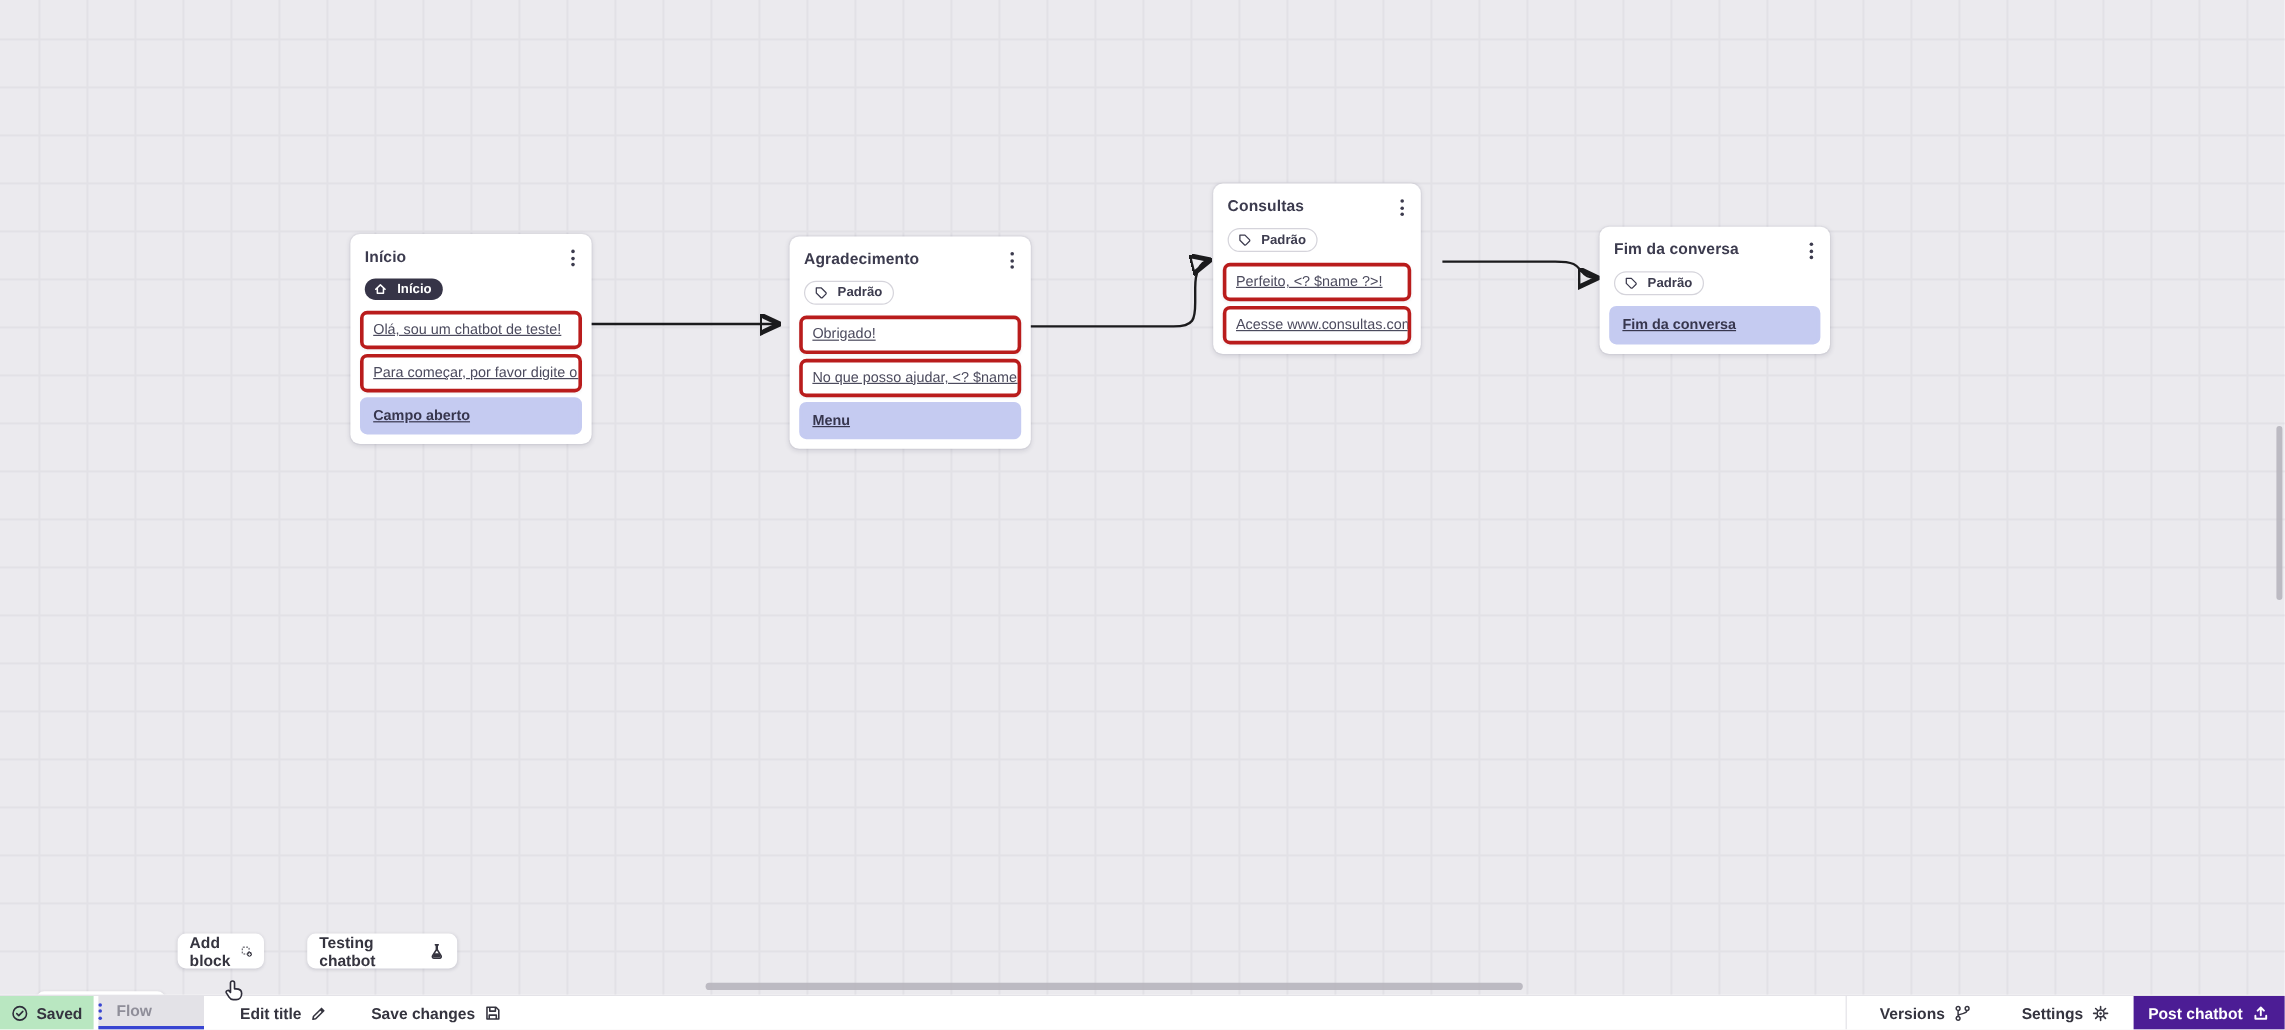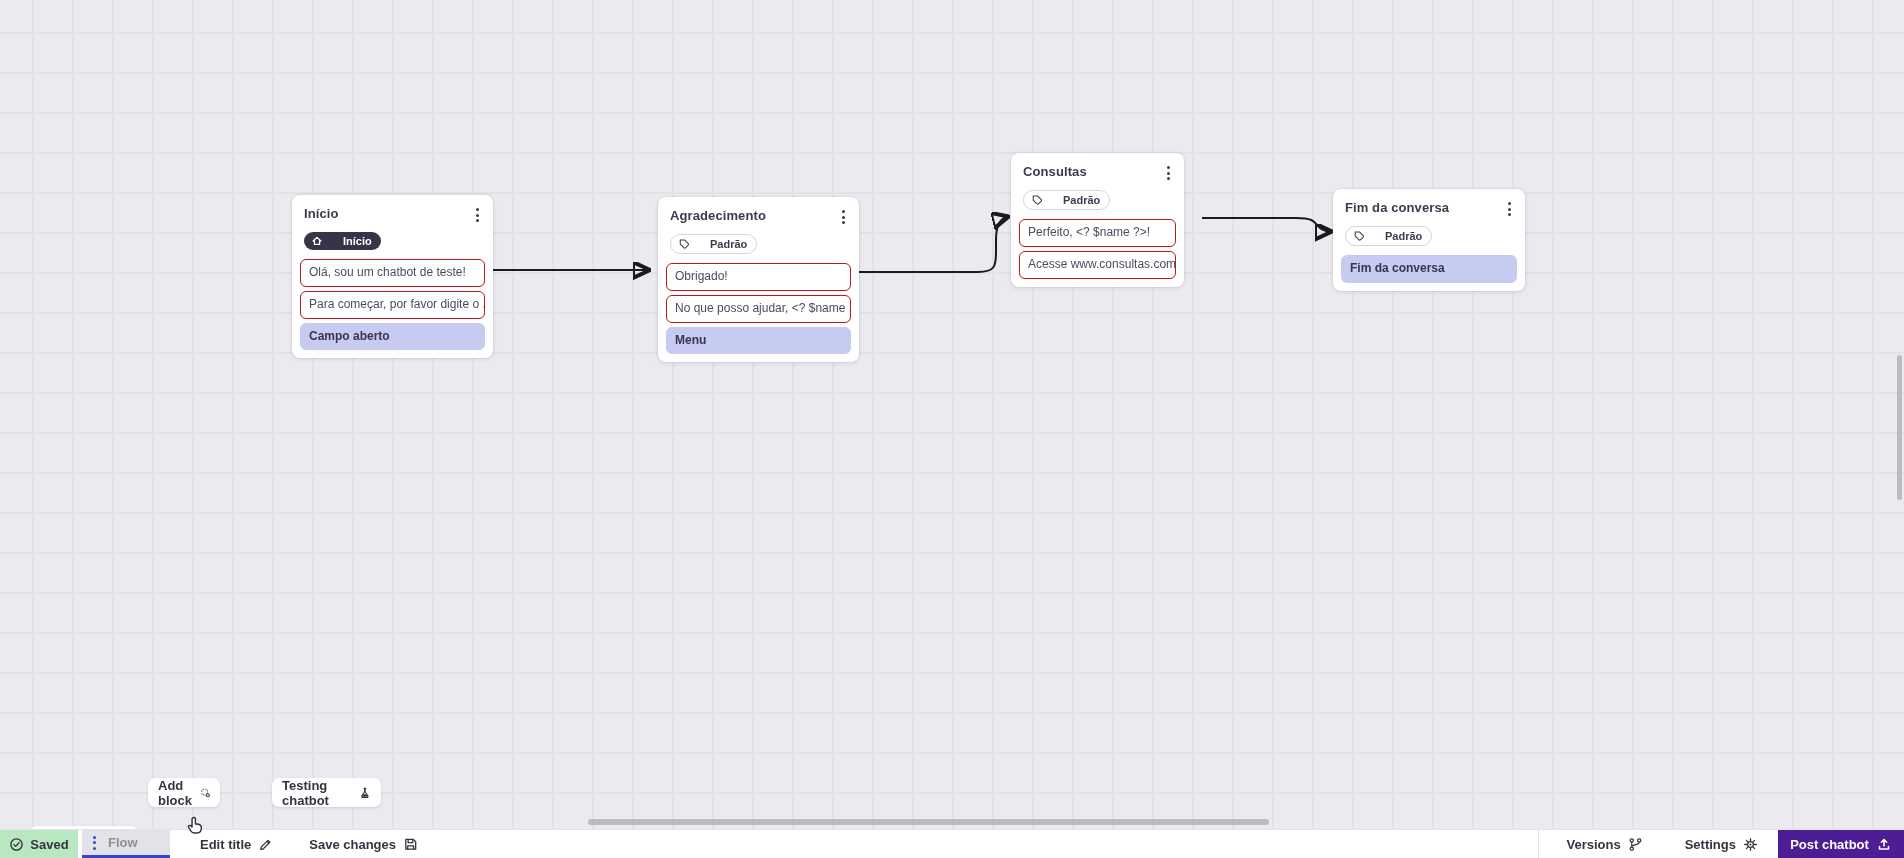--- a/index.html
+++ b/index.html
@@ -31,60 +31,60 @@
   .n2 { left:658px; top:197px; width:201px; }
   .n3 { left:1011px; top:153px; width:173px; }
   .n4 { left:1333px; top:189px; width:192px; }
 
   .node-head { display:flex; justify-content:space-between; align-items:flex-start; padding:11px 10px 0 12px; }
   .node-title { font-size:13px; font-weight:700; color:#3c3b4e; letter-spacing:.1px; }
   .kebab { display:flex; flex-direction:column; gap:2.5px; padding:2px 4px; cursor:pointer; }
   .kebab i { width:3px; height:3px; border-radius:50%; background:#3c3b4e; }
 
   .badge-row { margin:8px 12px 9px; display:flex; }
-  .badge { display:inline-flex; align-items:center; gap:20px; font-size:11px; font-weight:700;
+  .badge { display:inline-flex; align-items:center; gap:8px; font-size:11px; font-weight:700;
            border-radius:10px; padding:3px 9px 3px 7px; line-height:1; }
   .badge.dark  { background:#363447; color:#fff; }
   .badge.light { background:#fff; color:#3c3b4e; border:1px solid #d5d4db; }
 
   .msgs { display:flex; flex-direction:column; gap:4px; padding:0 8px; }
   .msg {
-    background:#fff; border:1px solid #b91c1c; border-radius:6px;
+    background:#fff; border:3px solid #b91c1c; border-radius:6px;
     box-shadow:0 1px 2px rgba(40,40,70,.05);
     font-size:12px; color:#4c4b5e; padding:6px 8px; line-height:1.15;
-    white-space:nowrap; overflow:hidden;
+    white-space:nowrap; overflow:hidden;text-decoration:underline;
   }
   .msg.highlight { background:#c5cbf1; border-color:#c5cbf1; color:#37364e; font-weight:700; box-shadow:none; }
 
   
   .tool-card {
     position:absolute; top:778px; height:29px; background:#fff; border-radius:7px;
     box-shadow:0 1px 3px rgba(40,40,70,.15);
     display:flex; align-items:center; gap:7px; padding:0 10px;
     font-size:13px; font-weight:700; color:#35343f;
   }
   .tc-zoom  { left:30px;  width:108px; justify-content:space-between; padding:0 9px;margin-top:48px; }
   .tc-add   { left:148px; width:72px;  justify-content:space-between; }
-  .tc-test  { left:272px; width:109px; justify-content:center; }
+  .tc-test  { left:256px; width:125px; justify-content:center; }
   .icon-btn { display:flex; align-items:center; cursor:pointer; }
   .zoom-pct { font-size:13.5px; font-weight:700; }
 
   
   .hscroll { position:absolute; left:588px; top:819px; width:681px; height:6px; border-radius:3px; background:#b4b2ba; opacity:.85; }
   .vscroll { position:absolute; right:2px; top:355px; width:5px; height:145px; border-radius:3px; background:#b4b2ba; opacity:.85; }
 
   
   .bar {
     position:relative; width:1904px; height:29px; background:#fff;
     border-top:1px solid #e4e3e8; display:flex; align-items:stretch; font-size:13px;
   }
   .seg { display:flex; align-items:center; gap:6px; font-weight:700; color:#35343f; }
   .seg-saved { width:78px; justify-content:center; background:#b9e7c1; }
   .seg-flow  { width:88px; background:#e3e2e7; border-bottom:3px solid #3845d2;
-               padding-left:11px; gap:12px; margin-left:4px; position:relative; }
+               gap:12px; margin-left:4px; position:relative; }
   .flow-label { color:#8f8e99; font-weight:700; }
   .kebab-bar { display:flex; flex-direction:column; gap:2.5px; cursor:pointer; }
   .kebab-bar i { width:3px; height:3px; border-radius:50%; background:#3845d2; }
   .bar-btn { display:flex; align-items:center; gap:7px; font-weight:700; color:#35343f; cursor:pointer; padding:0 6px; }
   .bt-edit { margin-left:24px; }
   .bt-savechanges { margin-left:24px; }
   .bar-spacer { flex:1; }
   .bar-divider { width:1px; background:#e4e3e8; margin:0; }
   .bt-versions { margin-left:22px; }
   .bt-settings { margin-left:30px; margin-right:14px; }

